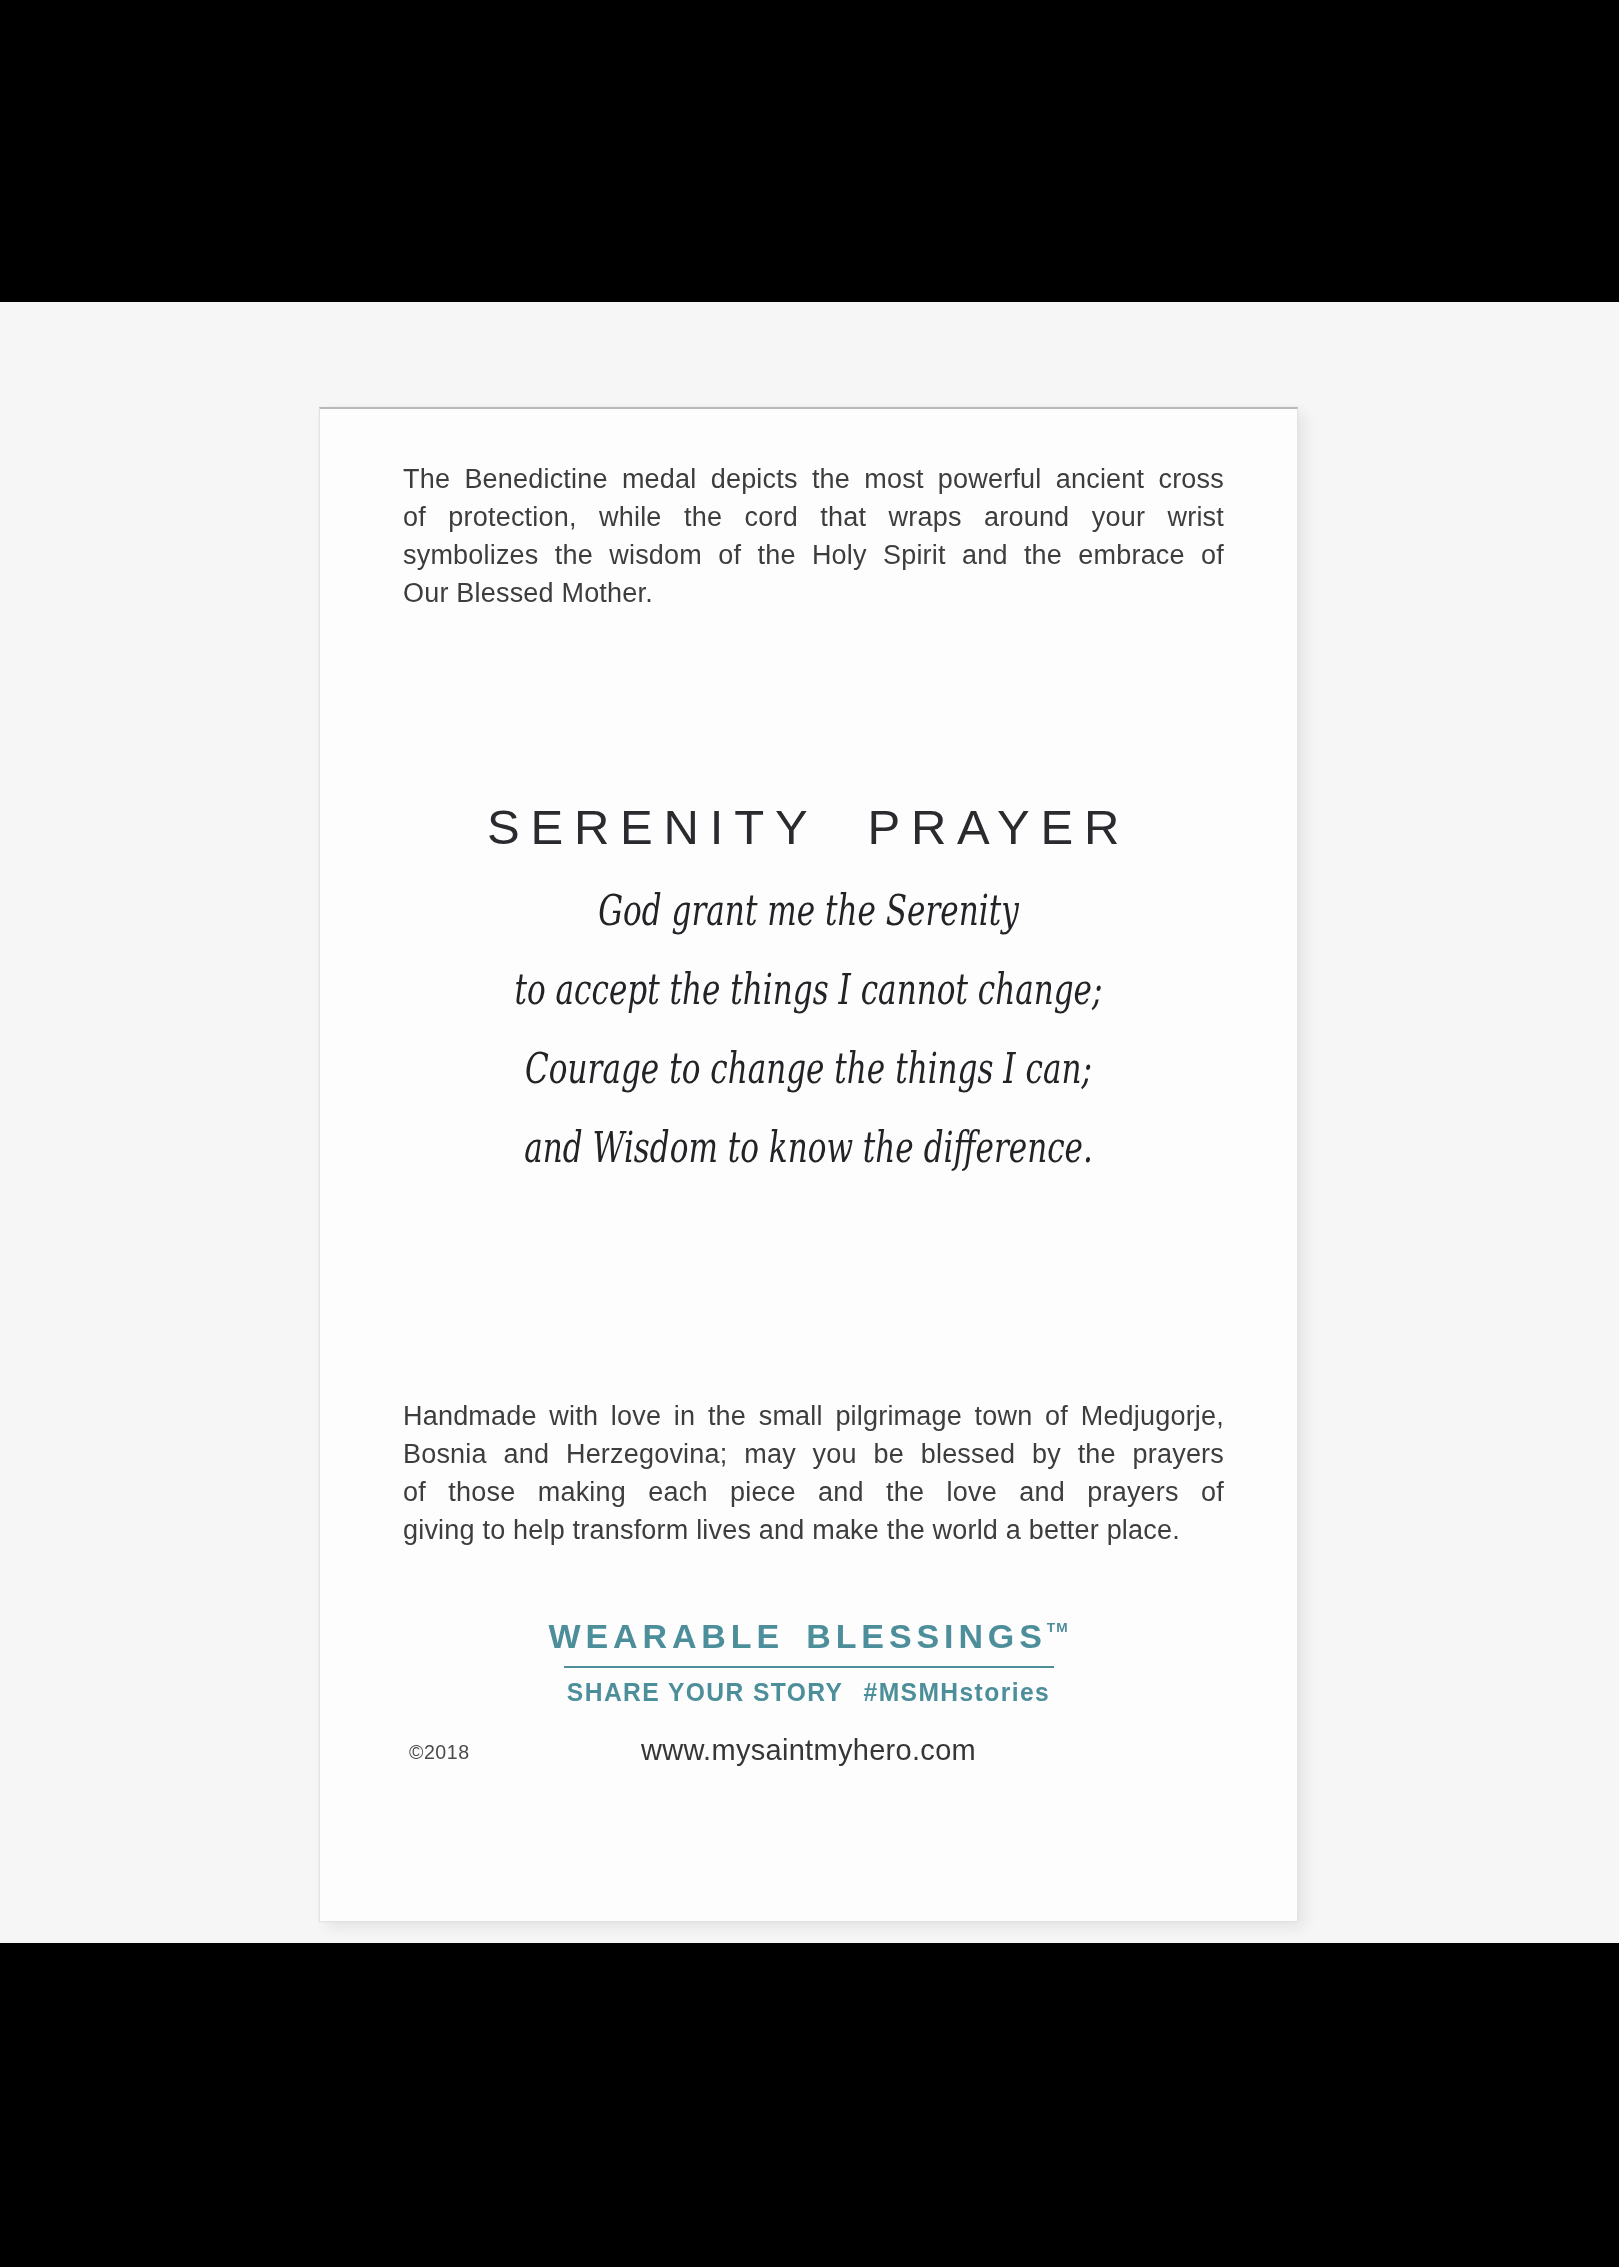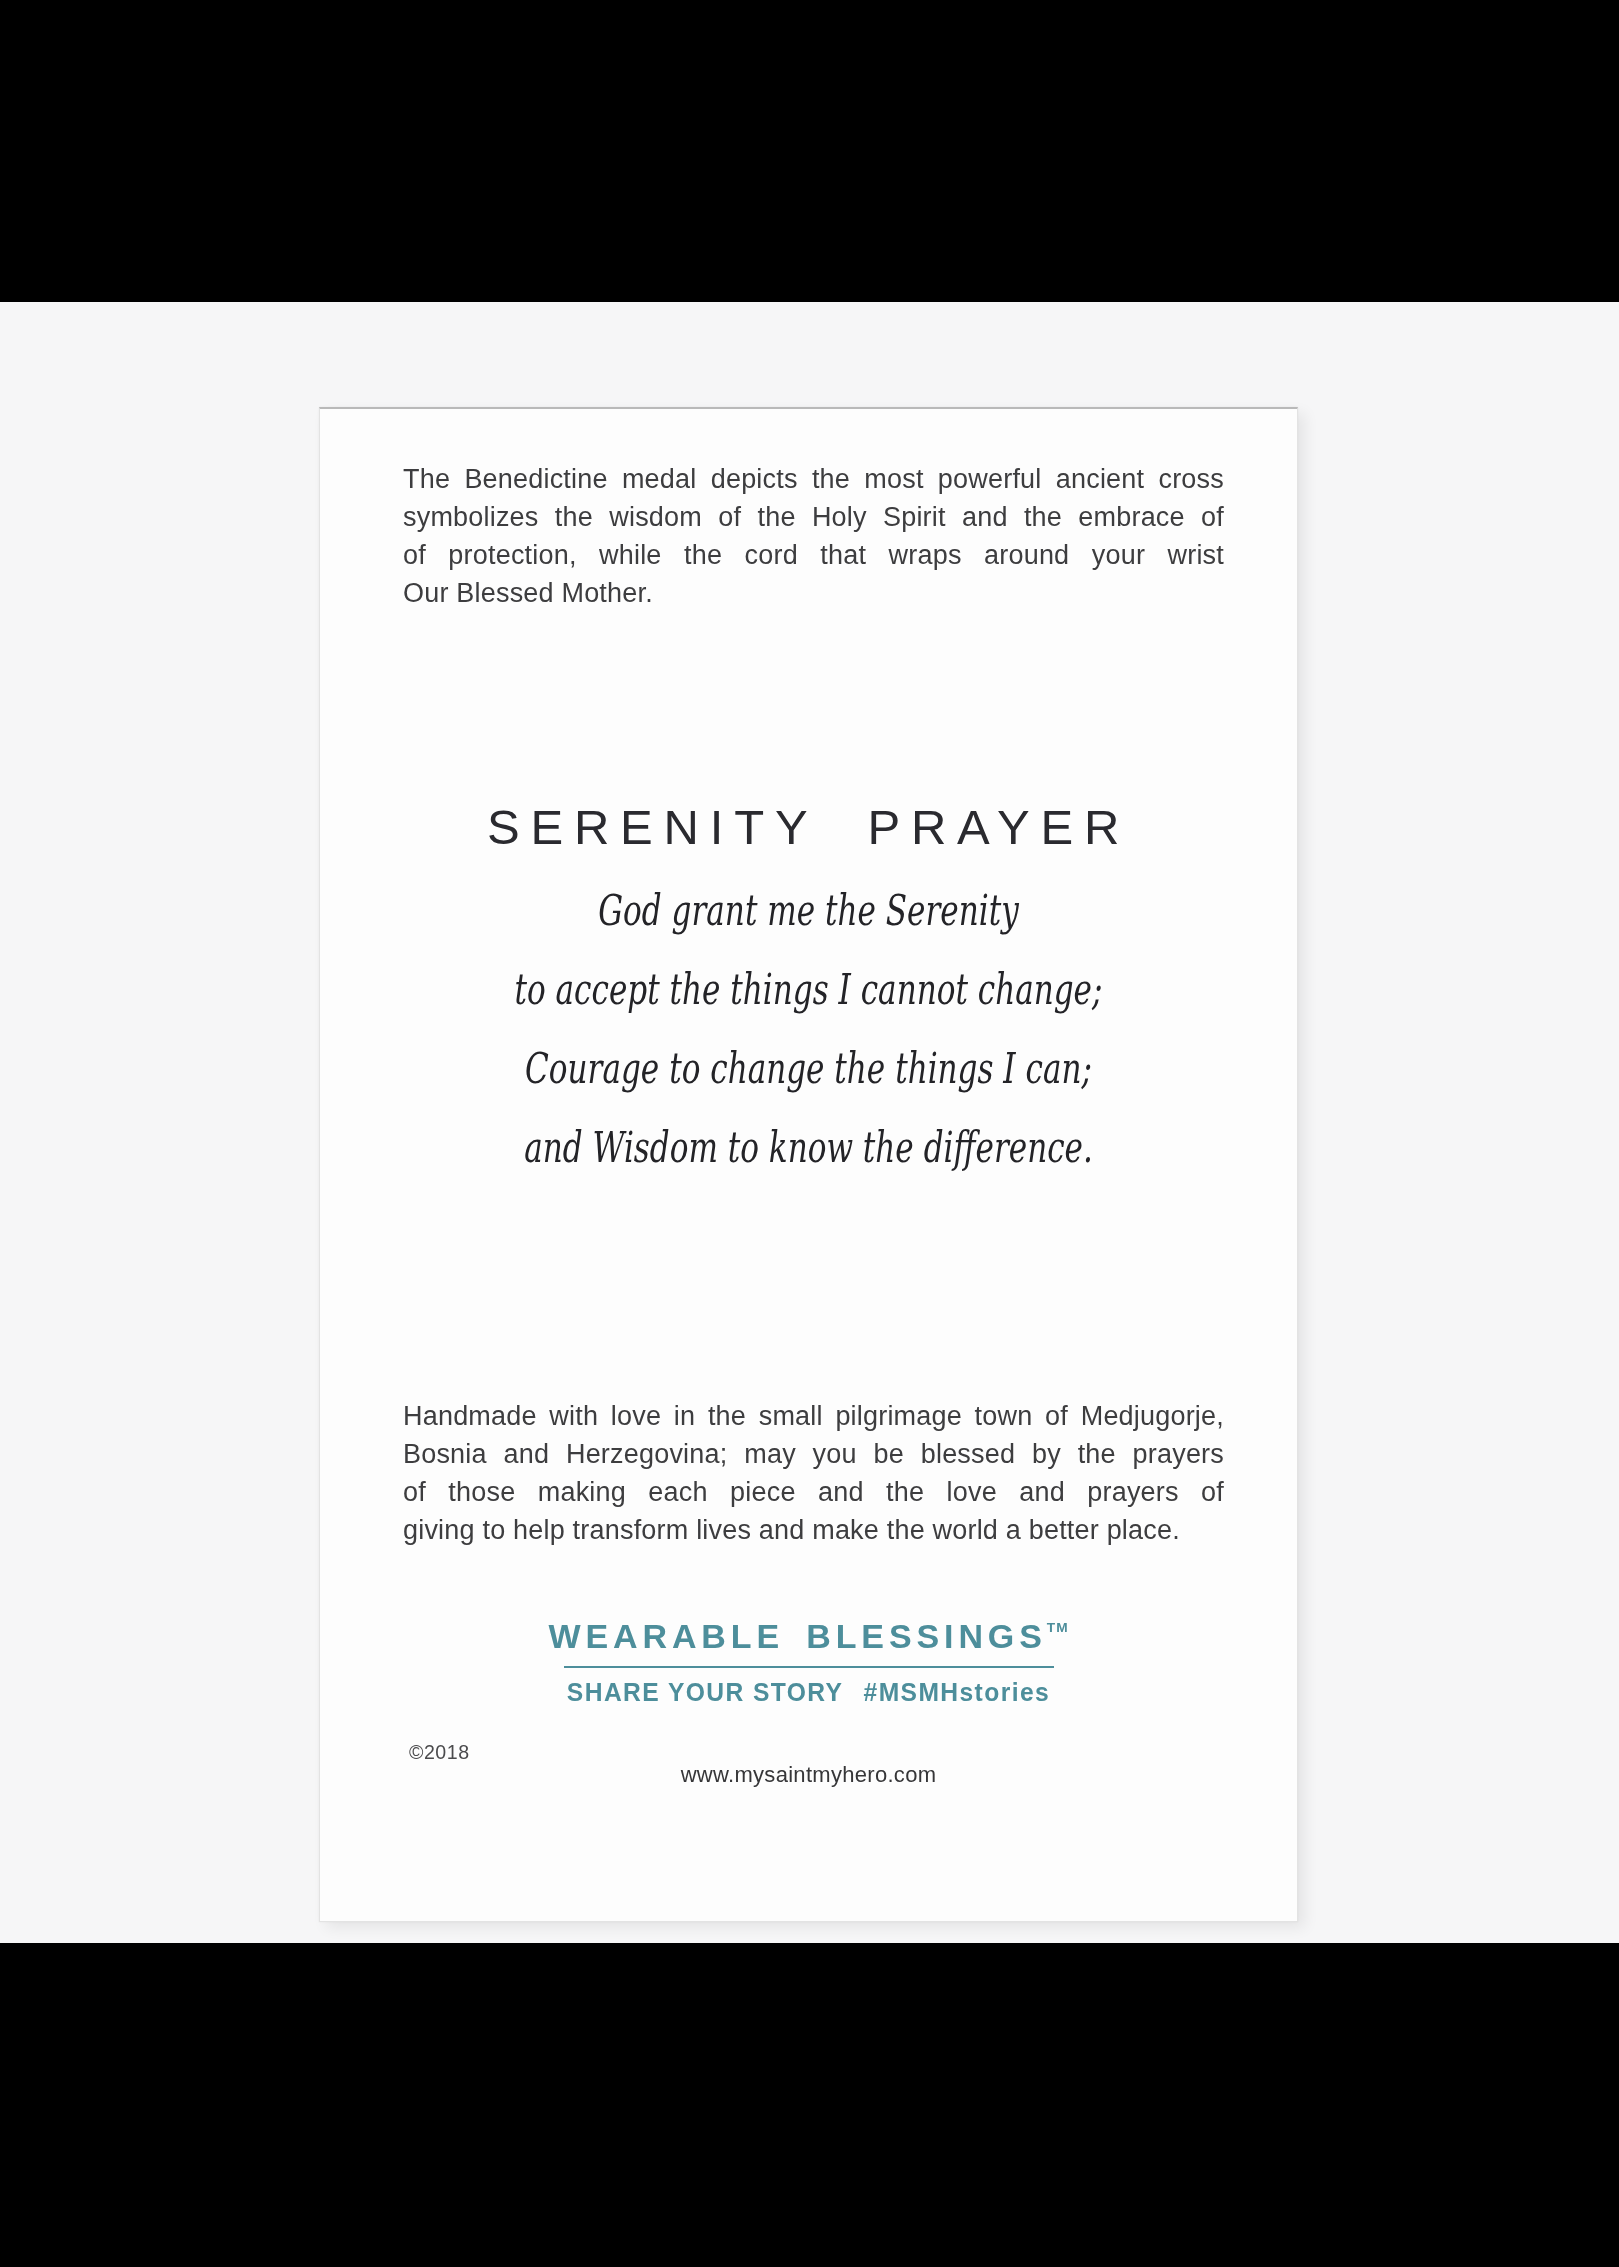--- a/index.html
+++ b/index.html
@@ -115,38 +115,37 @@
     font-size: 19.6px;
     color: #4b4b4d;
     letter-spacing: 0.5px;
     margin-left: 8px;
   }
   .website {
     position: absolute;
     left: 0; top: 0;
     width: 100%;
     text-align: center;
-    font-size: 22px;
+    font-size: 29px;
     color: #363638;
     letter-spacing: 0.3px;
-    margin-top: 28px;
   }
 </style>
 </head>
 <body>
 
 <div id="stage">
   <div class="backdrop">
 
     <div class="card">
 
       <div class="para" style="top:51px">
         <div class="jline">The Benedictine medal depicts the most powerful ancient cross</div>
+        <div class="jline">of protection, while the cord that wraps around your wrist</div>
         <div class="jline">symbolizes the wisdom of the Holy Spirit and the embrace of</div>
-        <div class="jline">of protection, while the cord that wraps around your wrist</div>
         <div class="jline last">Our Blessed Mother.</div>
       </div>
 
       <div class="card-title">SERENITY PRAYER</div>
 
       <div class="prayer">
         <div class="prayer-line">God grant me the Serenity</div>
         <div class="prayer-line">to accept the things I cannot change;</div>
         <div class="prayer-line">Courage to change the things I can;</div>
         <div class="prayer-line">and Wisdom to know the difference.</div>

